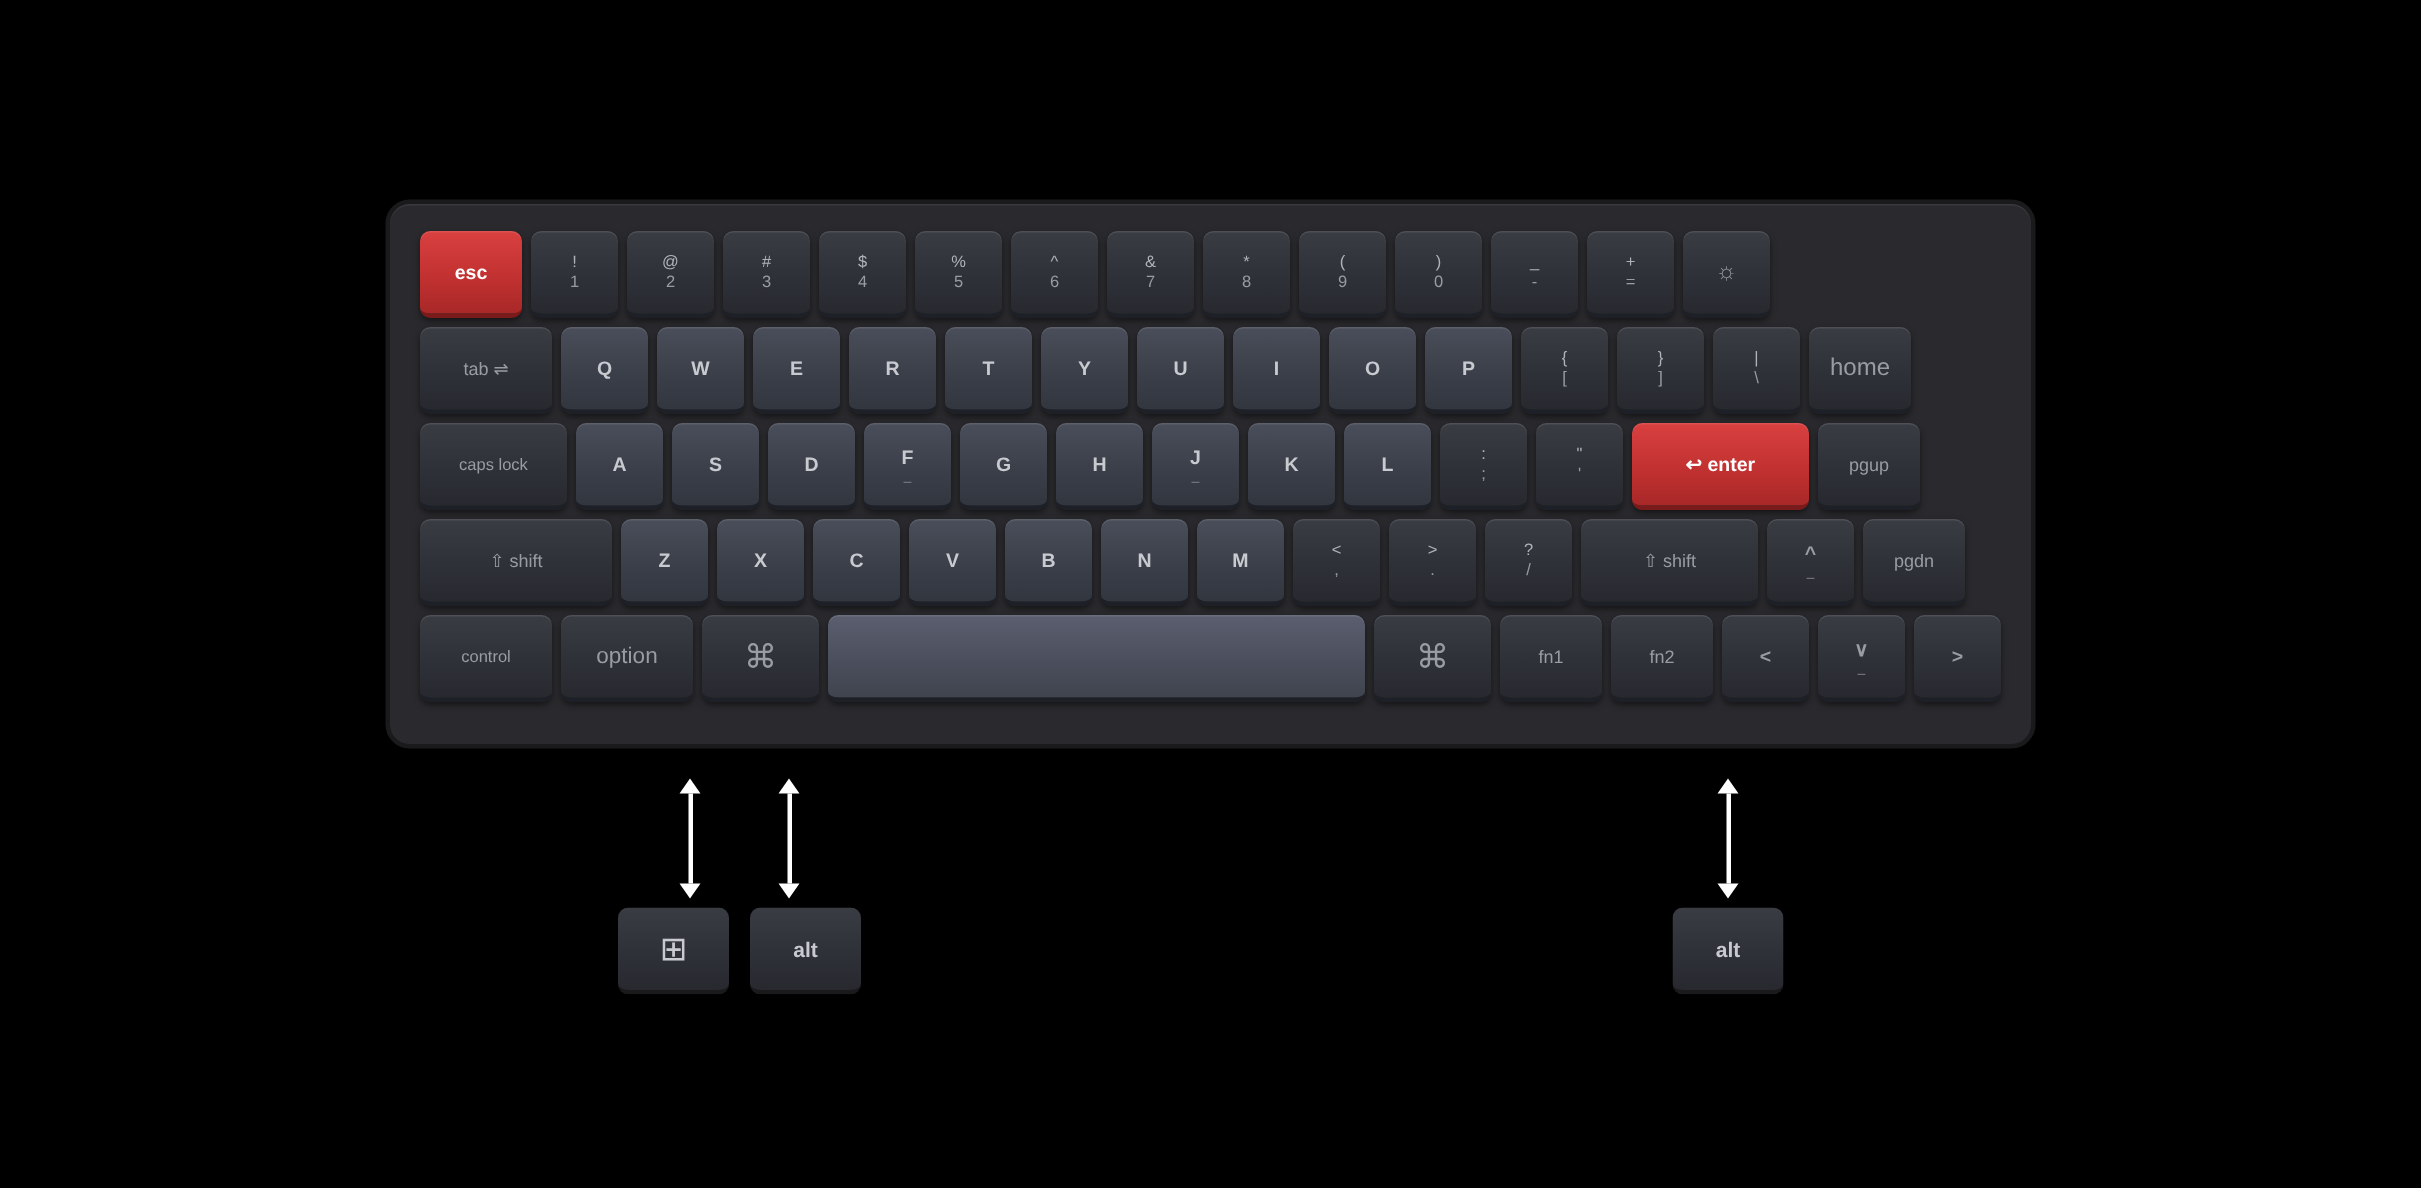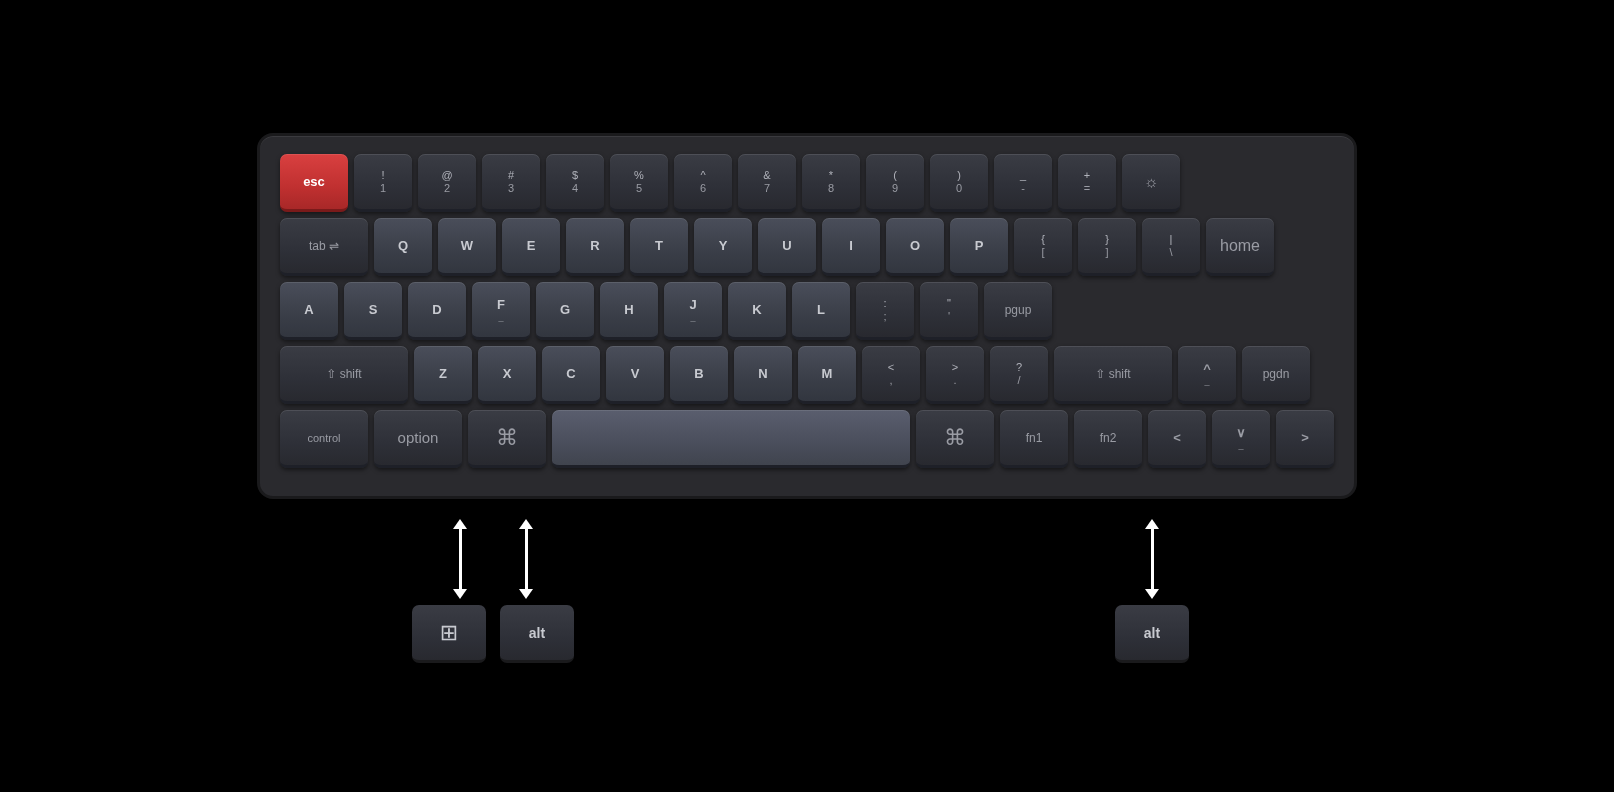--- a/index.html
+++ b/index.html
@@ -260,20 +260,23 @@
       <div class="key dark" style="min-width:58px;">
         <span class="top-label">|</span>
         <span class="bottom-label">\</span>
       </div>
       <div class="key dark w-home">
         <span style="font-size:16px;">home</span>
       </div>
     </div>
 
     <div class="key-row">
+      <div class="key dark w-caps">
+        <span style="font-size:11px;">caps lock</span>
+      </div>
       <div class="key">
           <span class="main-label">A</span>
         </div>
       <div class="key">
           <span class="main-label">S</span>
         </div>
       <div class="key">
           <span class="main-label">D</span>
         </div>
       <div class="key">
@@ -296,20 +299,23 @@
       <div class="key">
           <span class="main-label">L</span>
         </div>
       <div class="key dark">
         <span class="top-label">:</span>
         <span class="bottom-label">;</span>
       </div>
       <div class="key dark">
         <span class="top-label">"</span>
         <span class="bottom-label">'</span>
+      </div>
+      <div class="key red w-enter">
+        <span style="font-size:13px;font-weight:600;">↩ enter</span>
       </div>
       <div class="key dark w-pgup">
         <span style="font-size:12px;">pgup</span>
       </div>
     </div>
 
     <div class="key-row">
       <div class="key dark w-shift-l">
         <span style="font-size:12px;">⇧ shift</span>
       </div>

